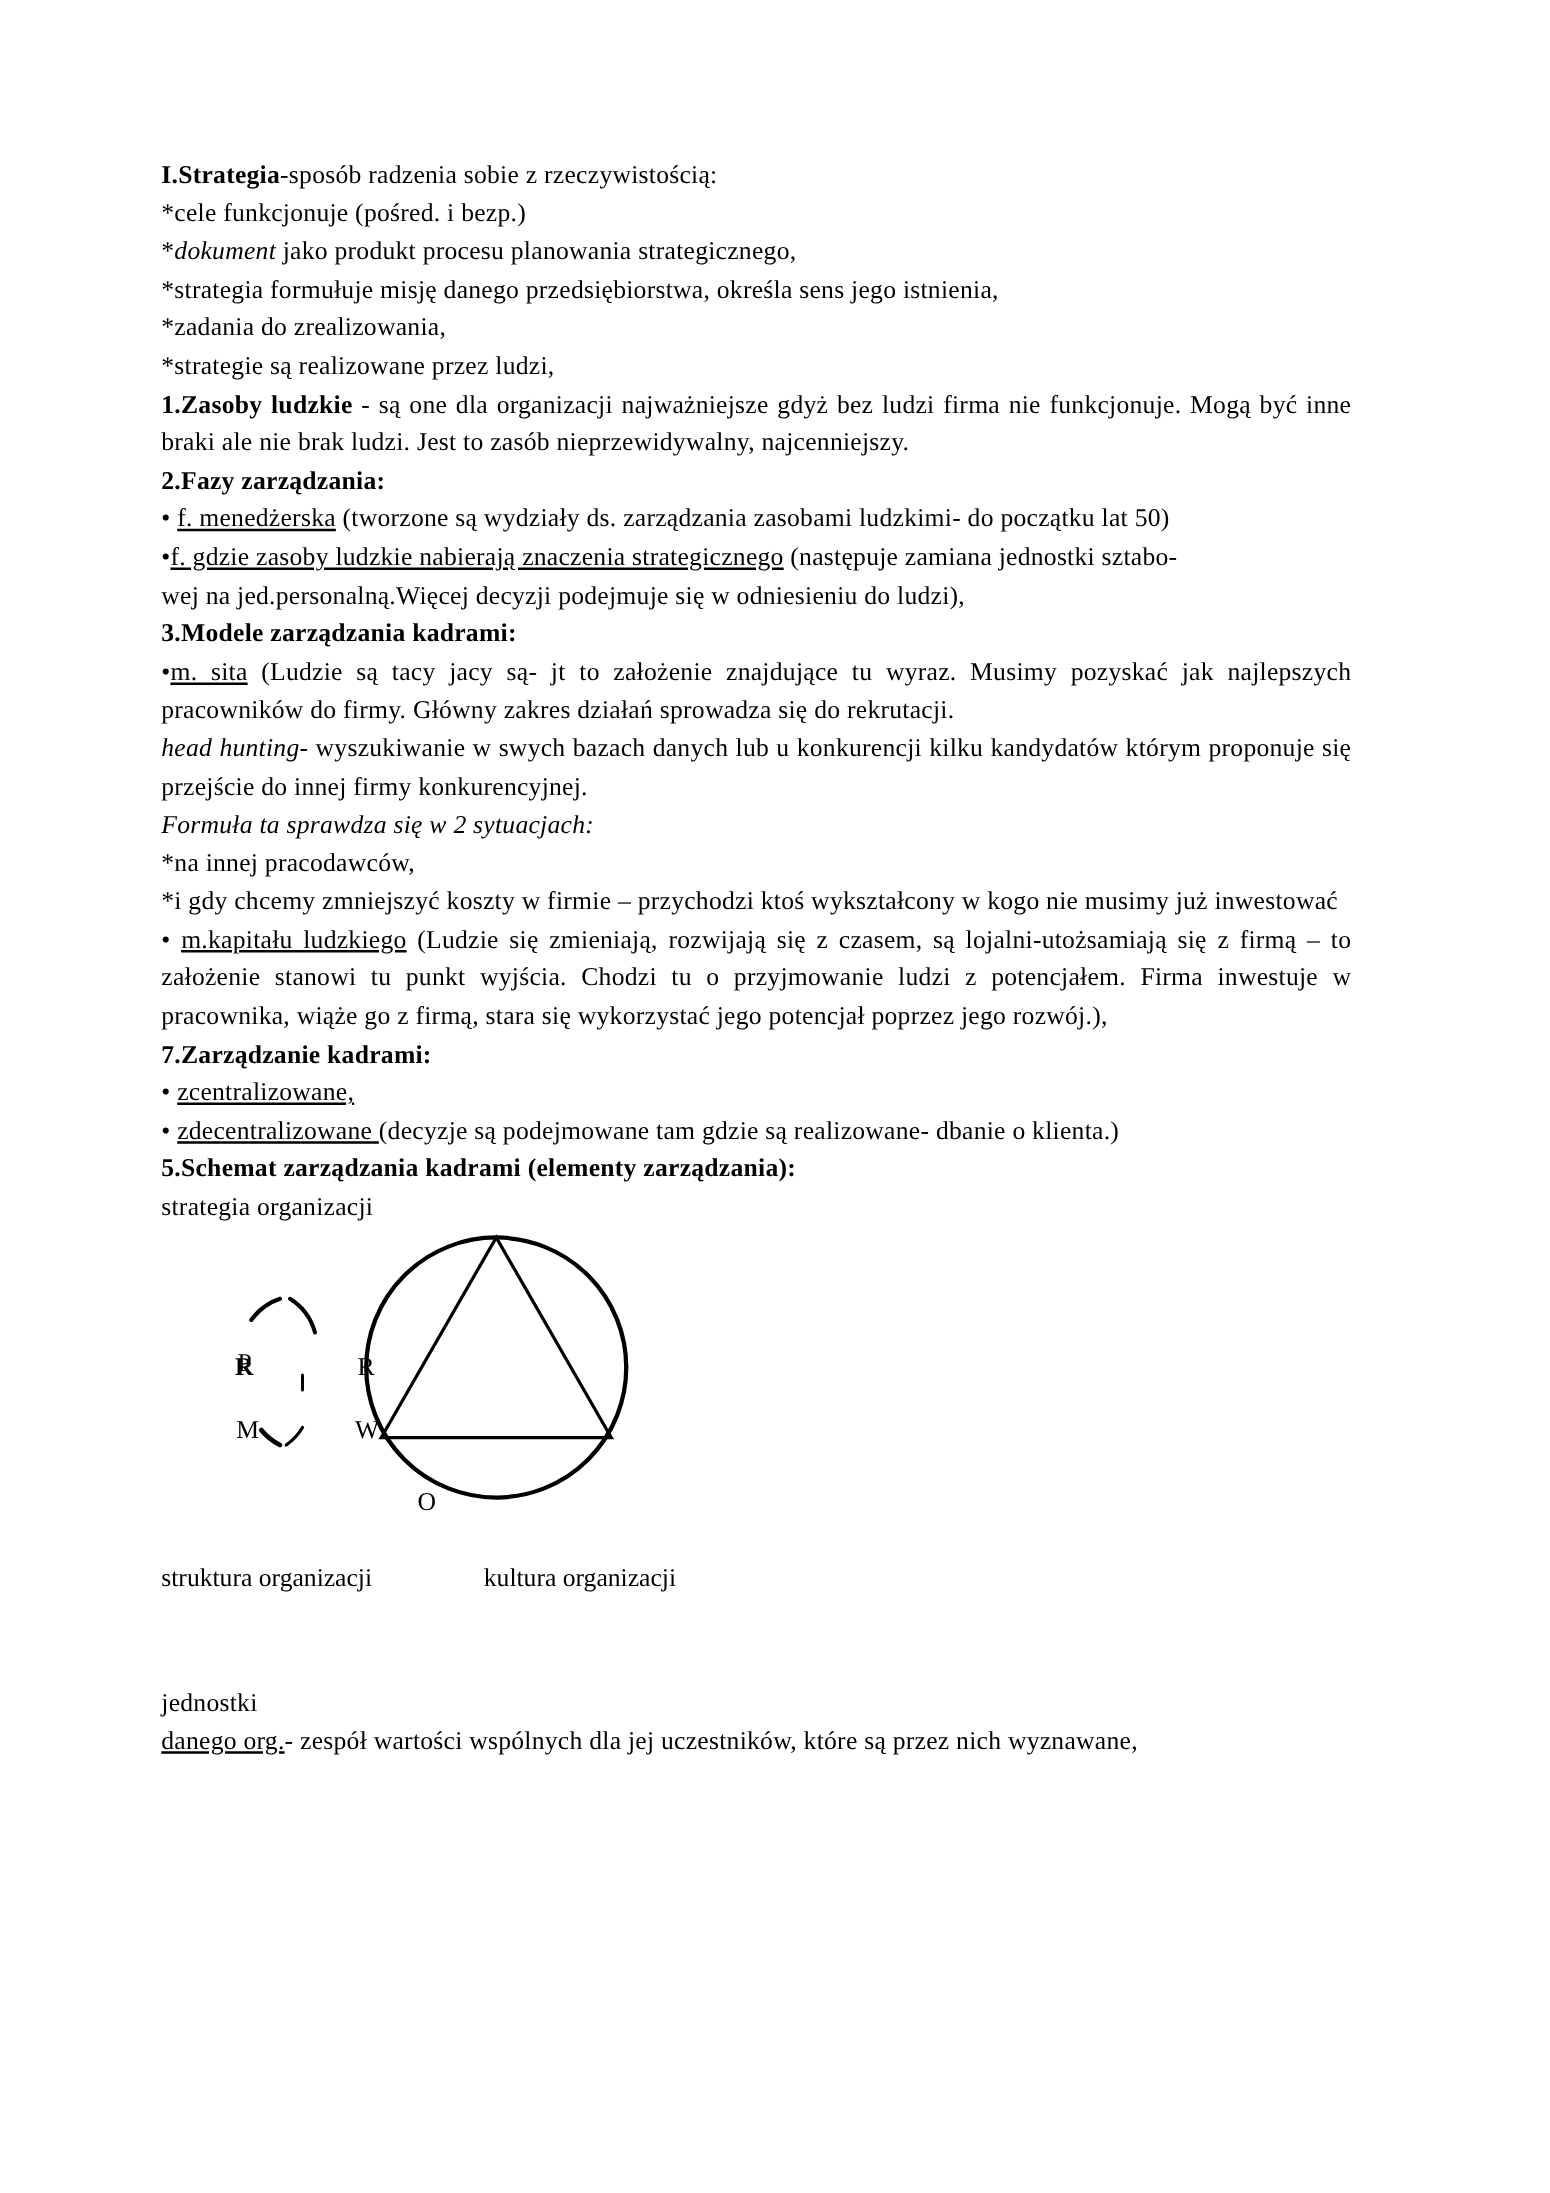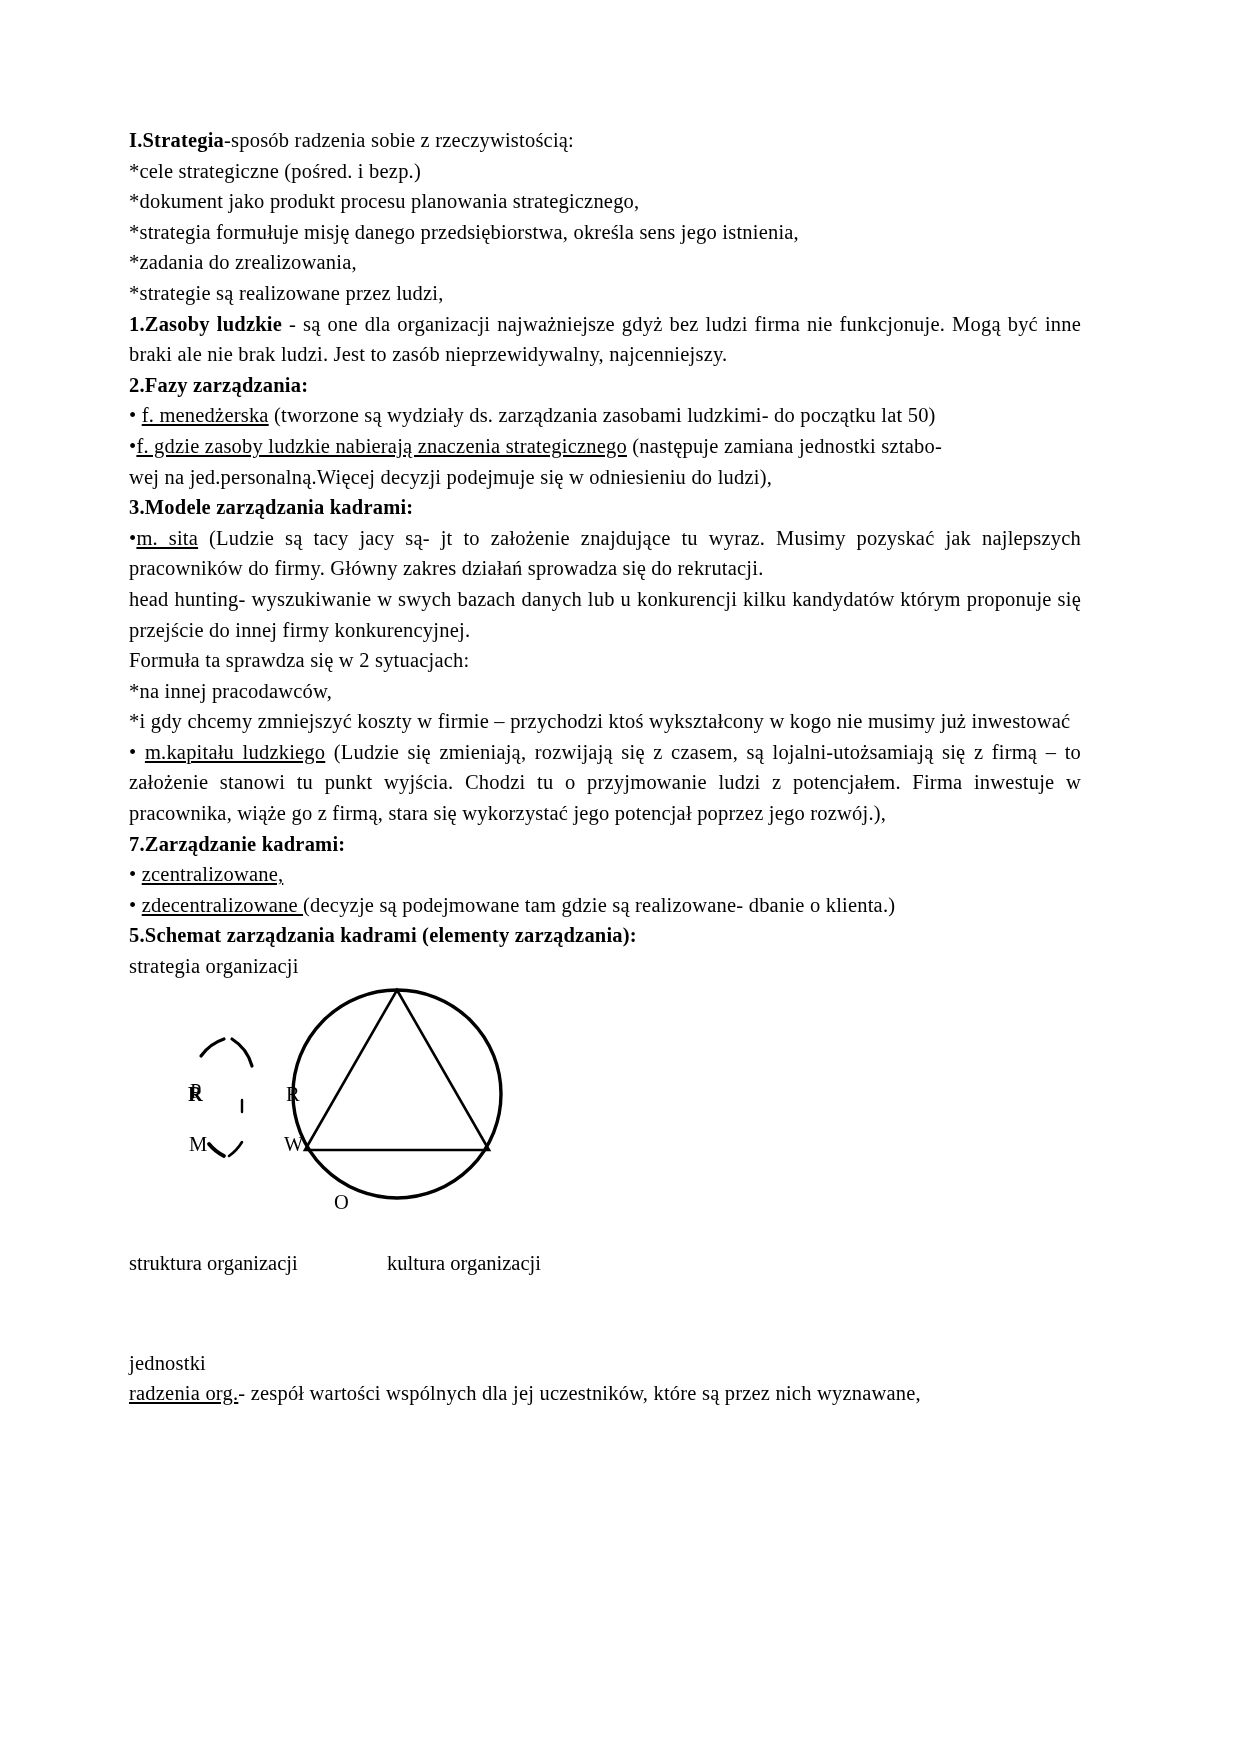--- a/index.html
+++ b/index.html
@@ -34,21 +34,21 @@
     line-height: 30.6px;
     margin: 0;
     text-align: left;
     letter-spacing: 0.01em;
   }
   .just {
     text-align: justify;
     text-justify: inter-word;
   }
   .b { font-weight: bold; }
-  .i { }
+  .i { font-style: italic; }
   .u { text-decoration: underline; }
   
   .diagram {
     position: relative;
     width: 952px;
     height: 268px;
     margin-top: 2px;
   }
   .diag-svg {
     position: absolute;
@@ -75,21 +75,21 @@
   .tail .ln { line-height: 30.6px; }
 </style>
 </head>
 <body>
 
 <div class="page">
   <div class="content">
 
     <p class="ln"><span class="b">I.Strategia</span><span>-sposób radzenia sobie z rzeczywistością:</span></p>
 
-    <p class="ln">*cele strategiczne (pośred. i bezp.)</p>
+    <p class="ln">*cele funkcjonuje (pośred. i bezp.)</p>
 
     <p class="ln"><span>*</span><span class="i">dokument</span><span> jako produkt procesu planowania strategicznego,</span></p>
 
     <p class="ln">*strategia formułuje misję danego przedsiębiorstwa, określa sens jego istnienia,</p>
     <p class="ln">*zadania do zrealizowania,</p>
     <p class="ln">*strategie są realizowane przez ludzi,</p>
 
     <p class="ln just"><span class="b">1.Zasoby ludzkie</span><span> - są one dla organizacji najważniejsze gdyż bez ludzi firma nie funkcjonuje. Mogą być inne braki ale nie brak ludzi. Jest to zasób nieprzewidywalny, najcenniejszy.</span></p>
 
     <p class="ln"><span class="b">2.Fazy zarządzania:</span></p>
@@ -148,17 +148,17 @@
 
     <div class="caption-row">
       <span class="cap" style="left:0px; top:0px;">struktura organizacji</span>
       <span class="cap" style="left:258px; top:0px;">kultura organizacji</span>
     </div>
 
     <div class="gap-block"></div>
 
     <div class="tail">
       <p class="ln">jednostki</p>
-      <p class="ln"><span class="u">radzenia org.</span><span>- zespół wartości wspólnych dla jej uczestników, które są przez nich wyznawane,</span></p>
+      <p class="ln"><span class="u">danego org.</span><span>- zespół wartości wspólnych dla jej uczestników, które są przez nich wyznawane,</span></p>
     </div>
 
   </div>
 </div>
 
 </body></html>

